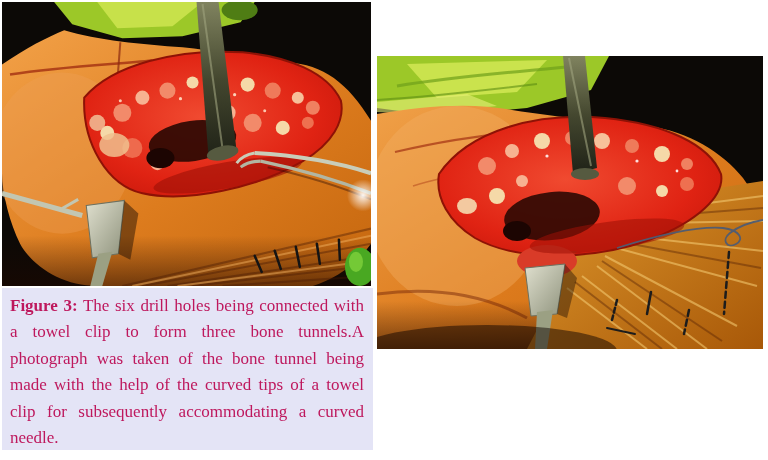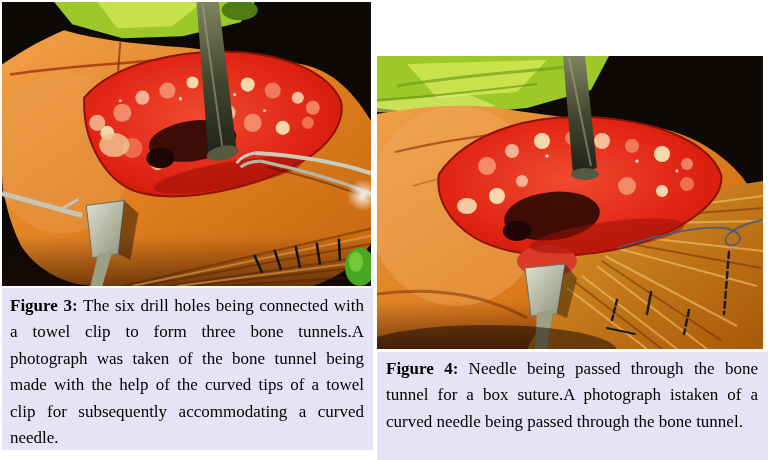--- a/index.html
+++ b/index.html
@@ -6,21 +6,21 @@
   .page {
     position:relative; width:768px; height:460px;
     background:#ffffff; overflow:hidden;
     font-family:"Liberation Serif","DejaVu Serif",serif;
   }
   .photo { position:absolute; display:block; }
   .photo-left  { left:2px;  top:2px;  width:369px; height:284px; }
   .photo-right { left:377px; top:56px; width:386px; height:293px; }
   .caption {
     position:absolute; box-sizing:border-box;
-    background:#e4e4f6; color:#000000;
+    background:#e4e4f6; color:#be185d;
     font-size:17px; line-height:26.4px;
     text-align:justify; overflow:hidden;
   }
   .caption-left  { left:2px;  top:288px; width:371px; height:162px; padding:5px 9px 4px 8px; }
   .caption-right { left:377px; top:352px; width:391px; height:108px; padding:4px 10px 4px 9px; }
   .fig-label { font-weight:700; }
   svg { display:block; }
 </style>
 </head>
 <body>
@@ -270,18 +270,14 @@
       <path d="M 352,196 L 347,258" stroke-dasharray="6 4"></path>
       <path d="M 274,236 L 270,258"></path>
       <path d="M 240,244 L 235,264" stroke-dasharray="5 3"></path>
       <path d="M 312,254 L 307,278" stroke-dasharray="6 4"></path>
       <path d="M 230,272 L 258,278" stroke-width="2"></path>
     </g>
 
     <ellipse cx="110" cy="295" rx="130" ry="26" fill="rgba(15,4,0,0.5)"></ellipse>
   </svg>
 
-  <div class="caption caption-right">
-    <span class="fig-label">Figure 4:</span>
-    <span>Needle being passed through the bone tunnel for a box suture.A photograph istaken of a curved needle being passed through the bone tunnel.</span>
-  </div>
 
 </div>
 
 </body></html>

